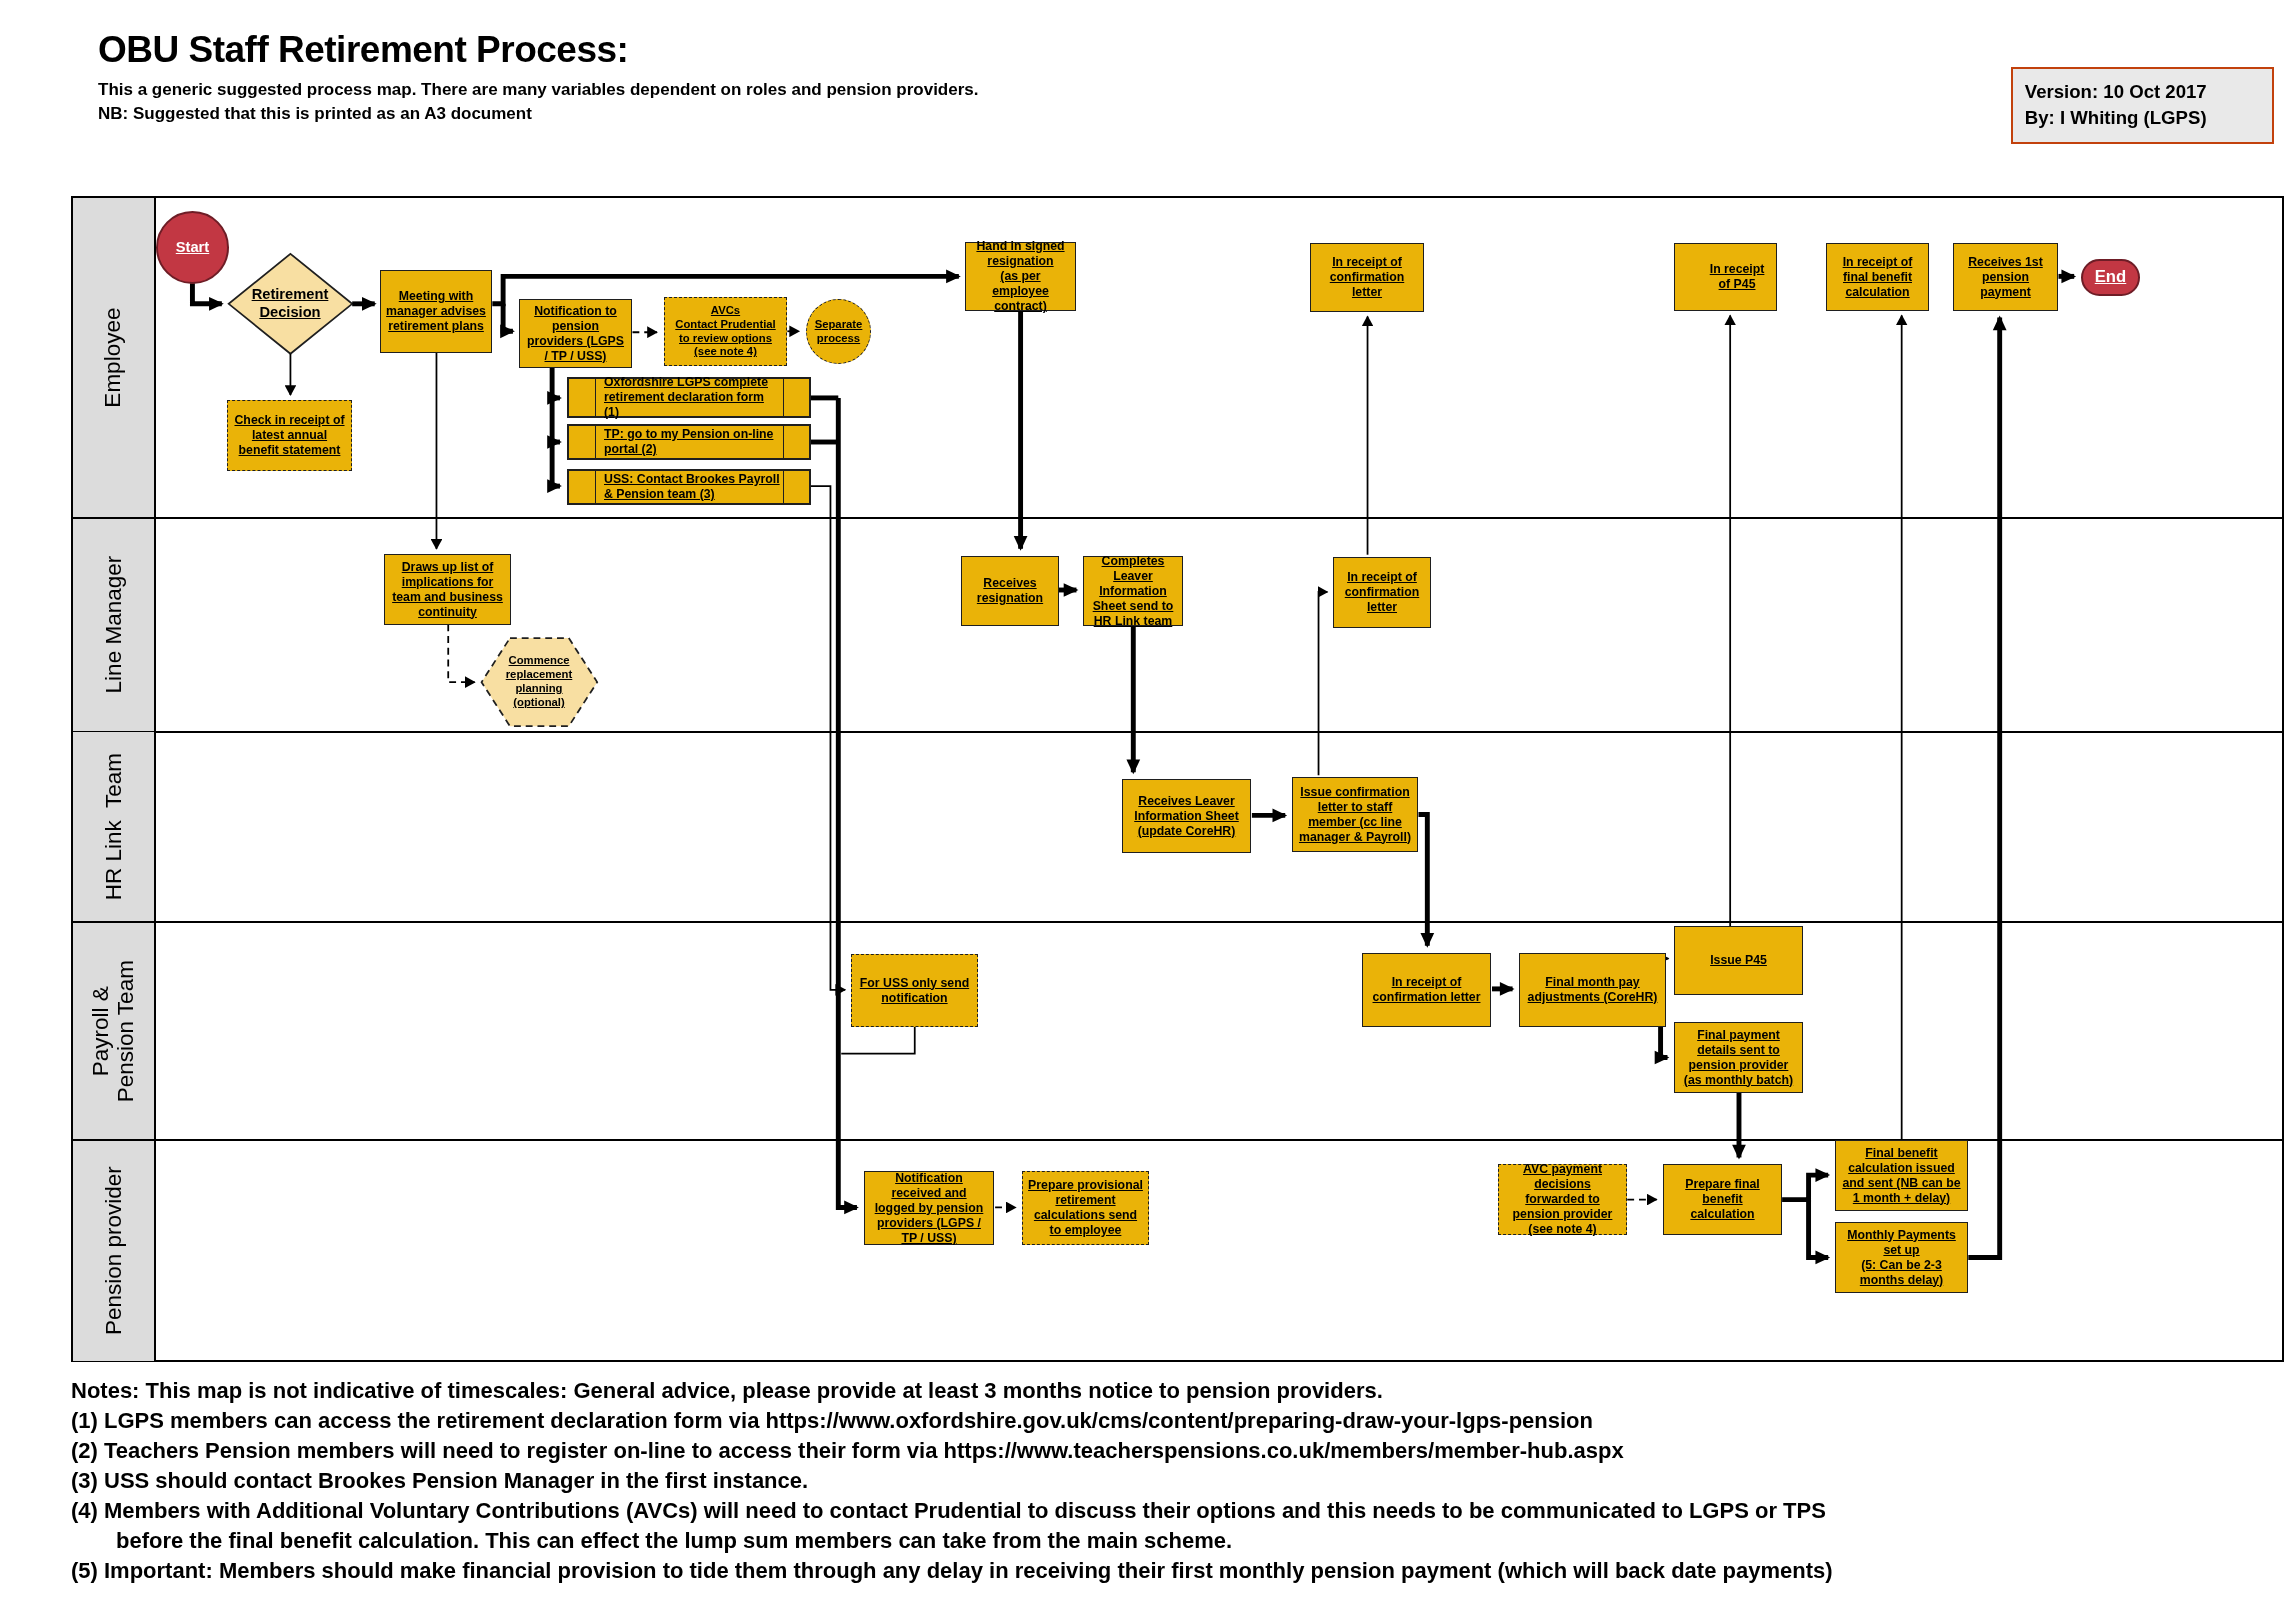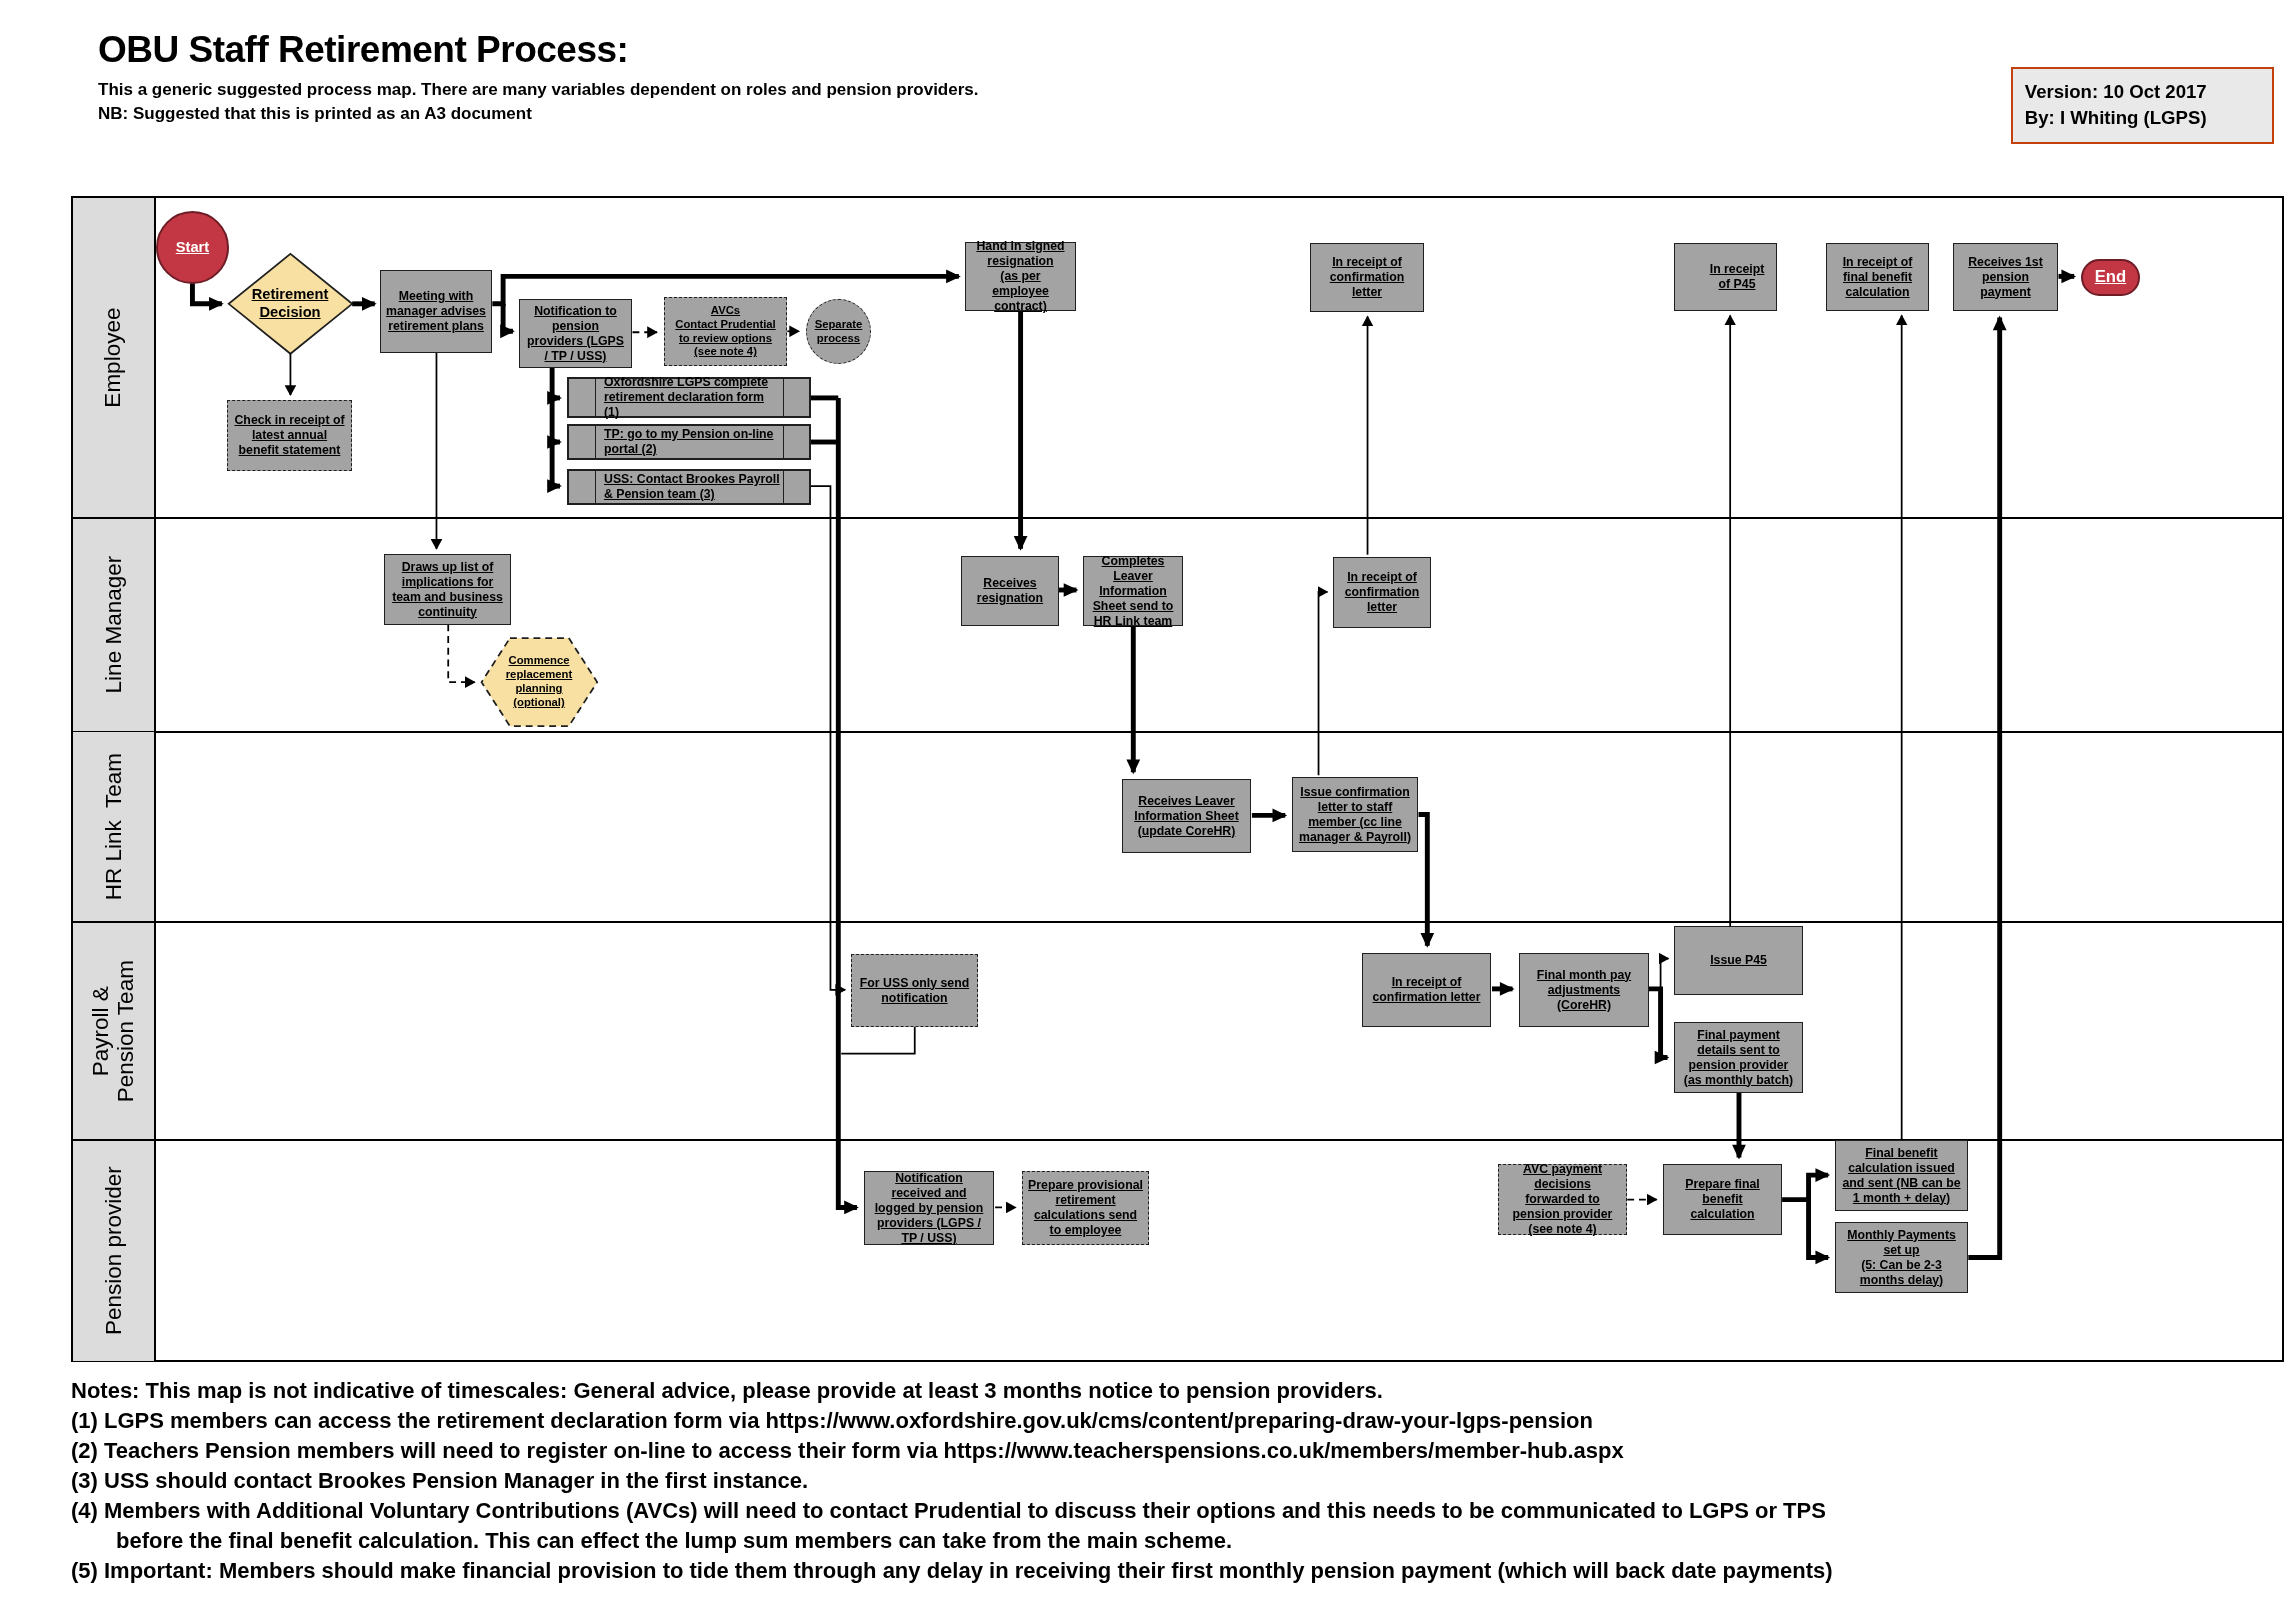--- a/index.html
+++ b/index.html
@@ -27,21 +27,21 @@
 
   
   #edges{position:absolute;left:0;top:0;z-index:1;}
   .tk{stroke:#000;stroke-width:5;fill:none;}
   .tn{stroke:#000;stroke-width:1.8;fill:none;}
   .ds{stroke:#000;stroke-width:1.8;fill:none;stroke-dasharray:7 5;}
   .shp{fill:#f8dfa2;stroke:#1f1f1f;stroke-width:1.8;}
   .shp.dash{stroke-dasharray:7 5;}
 
   
-  #nodes .node{position:absolute;box-sizing:border-box;background:#a3a3a3;
+  #nodes .node{position:absolute;box-sizing:border-box;background:#eab308;
         border:1.6px solid #1f1f1f;display:flex;align-items:center;justify-content:center;
         text-align:center;font-weight:700;font-size:12.3px;line-height:1.22;padding:2px 4.9px;z-index:2;}
   #nodes .node .node-label{white-space:pre-line;text-decoration:underline;}
   #nodes .dashed{border-style:dashed;}
   #nodes .circle{border-radius:50%;}
   #nodes .stadium{border-radius:18.6px;}
   #nodes .terminal{background:#c23743;border:2.4px solid #6e1d26;color:#fff;}
   #nodes .ghost{background:transparent;border:none;}
   #nodes .subprocess{border-width:2px;justify-content:flex-end;text-align:left;
         padding-left:35px;padding-right:29px;}
@@ -226,21 +226,21 @@
       </div>
       <div class="node" style="left: 1292px; top: 777px; width: 126px; height: 75px;">
         <span class="node-label">Issue confirmation letter to staff member (cc line manager &amp; Payroll)</span>
       </div>
       <div class="node dashed" style="left: 851px; top: 954px; width: 127px; height: 73px;">
         <span class="node-label">For USS only send notification</span>
       </div>
       <div class="node" style="left: 1362px; top: 953px; width: 129px; height: 74px;">
         <span class="node-label">In receipt of confirmation letter</span>
       </div>
-      <div class="node" style="left: 1519px; top: 953px; width: 130px; height: 74px;">
+      <div class="node" style="left: 1519px; top: 953px; width: 147px; height: 74px;">
         <span class="node-label">Final month pay adjustments (CoreHR)</span>
       </div>
       <div class="node" style="left: 1674px; top: 926px; width: 129px; height: 69px;">
         <span class="node-label">Issue P45</span>
       </div>
       <div class="node" style="left: 1674px; top: 1022px; width: 129px; height: 71px;">
         <span class="node-label">Final payment details sent to pension provider (as monthly batch)</span>
       </div>
       <div class="node" style="left: 864px; top: 1171px; width: 130px; height: 74px;">
         <span class="node-label">Notification received and logged by pension providers (LGPS / TP / USS)</span>

